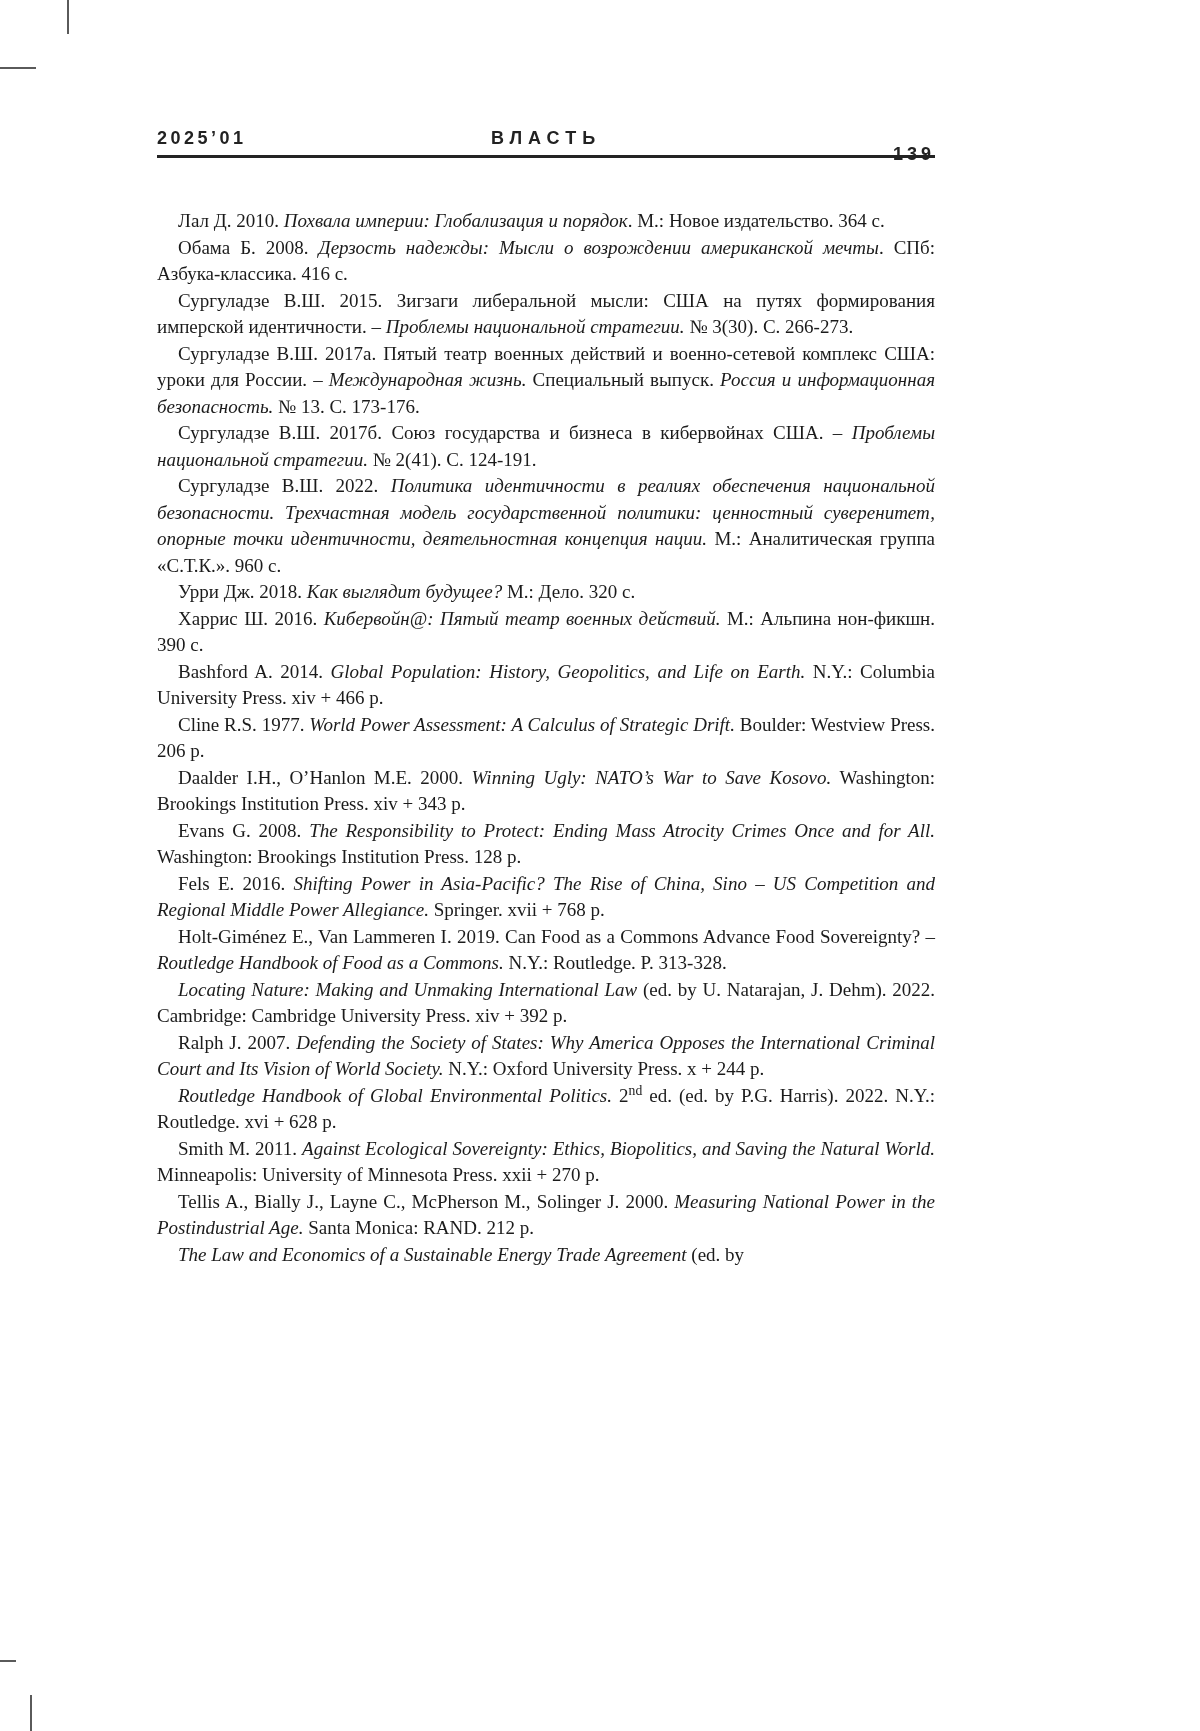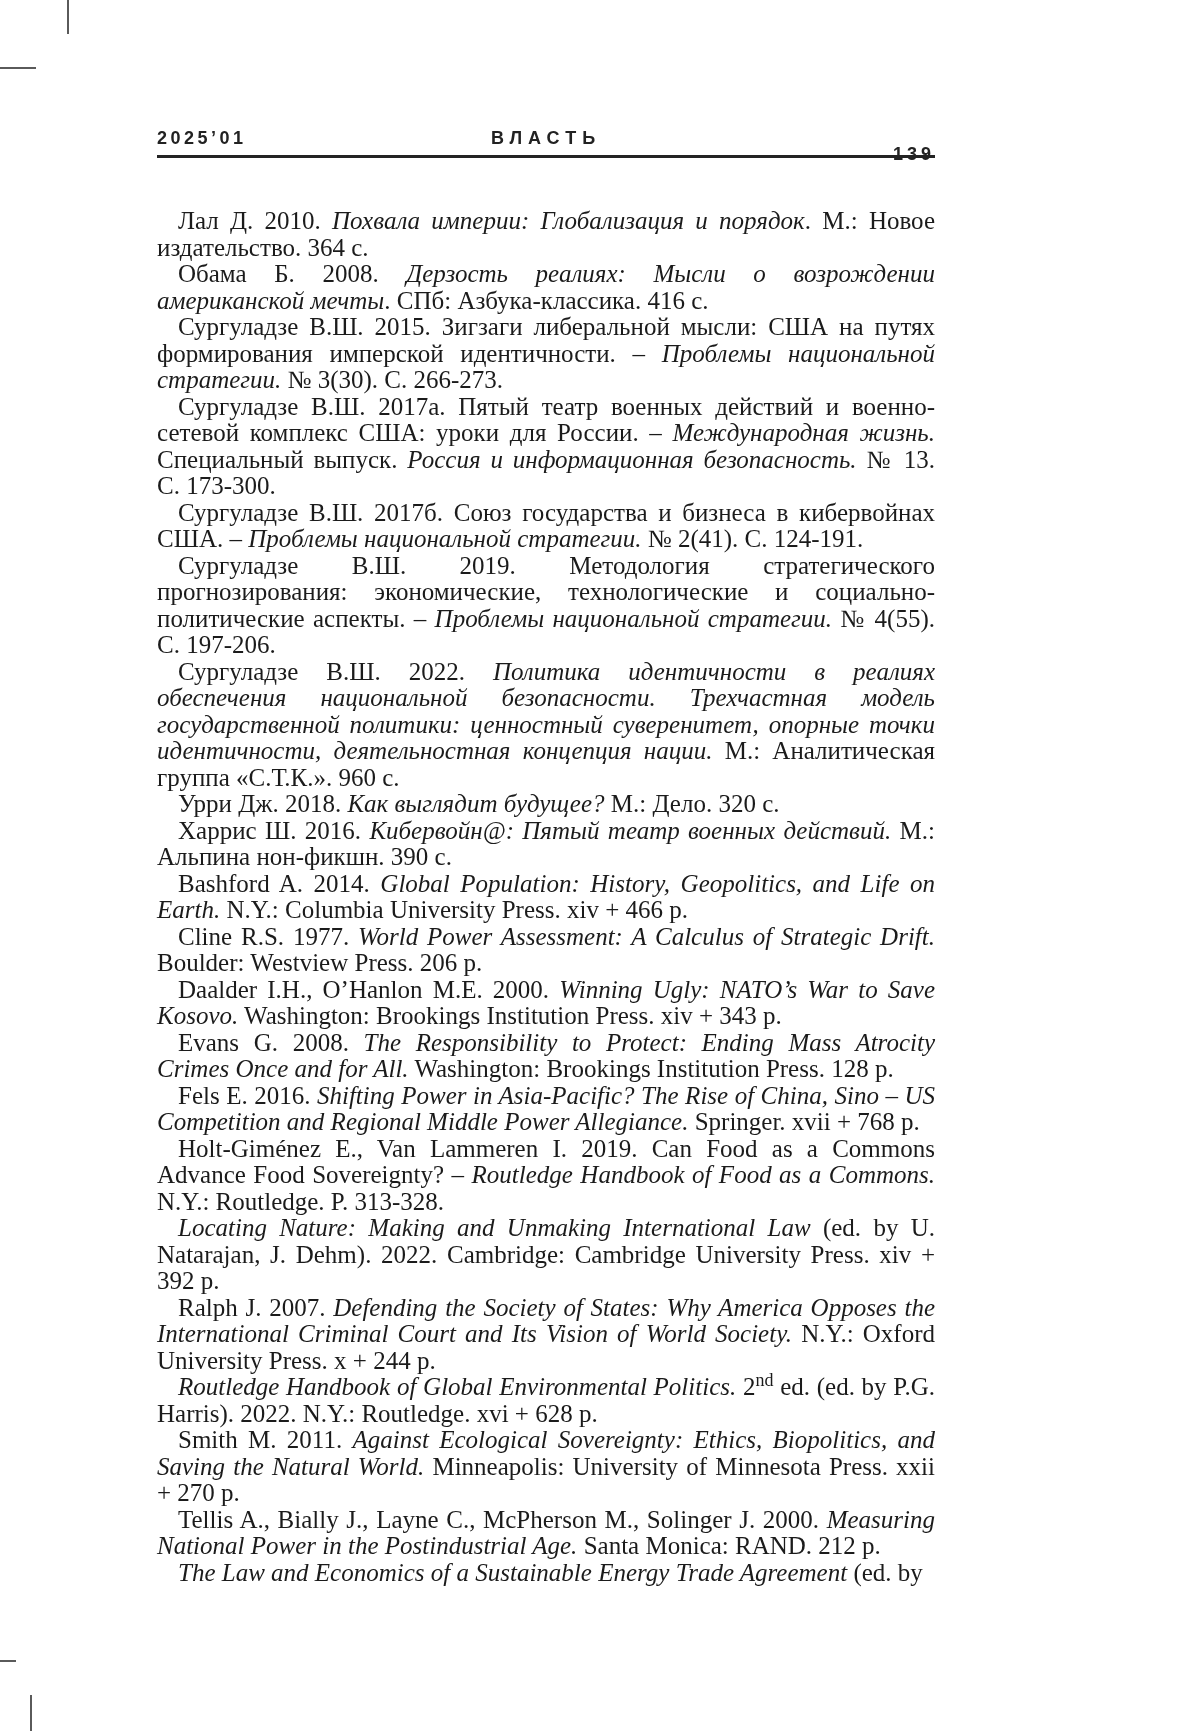--- a/index.html
+++ b/index.html
@@ -69,21 +69,21 @@
     height: 3px;
     background: #232323;
   }
 
   
   .refs {
     position: absolute;
     left: 157px;
     top: 208px;
     width: 778px;
-    font-size: 25px;
+    font-size: 19px;
     line-height: 26.5px;
     text-align: justify;
     color: #1b1b1b;
   }
   .refs p.ref {
     margin: 0;
     padding: 0;
     text-indent: 21px;
   }
   .refs .it {
@@ -111,25 +111,24 @@
 
   <div class="running-head">
     <span class="issue">2025’01</span>
     <span class="journal">ВЛАСТЬ</span>
     <span class="pagenum">139</span>
   </div>
   <div class="head-rule" style="background: rgb(35, 35, 35);"></div>
 
   <div class="refs">
       <p class="ref"><span>Лал Д. 2010. </span><span class="it">Похвала империи: Глобализация и порядок</span><span>. М.: Новое издатель­ство. 364 с.</span></p>
-      <p class="ref"><span>Обама Б. 2008. </span><span class="it">Дерзость реалиях: Мысли о возрождении американской мечты</span><span>. СПб: Азбука-классика. 416 с.</span></p>
+      <p class="ref"><span>Обама Б. 2008. </span><span class="it">Дерзость надежды: Мысли о возрождении американской мечты</span><span>. СПб: Азбука-классика. 416 с.</span></p>
       <p class="ref"><span>Сургуладзе В.Ш. 2015. Зигзаги либеральной мысли: США на путях фор­мирования имперской идентичности. – </span><span class="it">Проблемы национальной стратегии.</span><span> № 3(30). С. 266-273.</span></p>
-      <p class="ref"><span>Сургуладзе В.Ш. 2017а. Пятый театр военных действий и военно-сетевой комплекс США: уроки для России. – </span><span class="it">Международная жизнь.</span><span> Специальный выпуск. </span><span class="it">Россия и информационная безопасность.</span><span> № 13. С. 173-300.</span></p>
+      <p class="ref"><span>Сургуладзе В.Ш. 2017а. Пятый театр военных действий и военно-сетевой комплекс США: уроки для России. – </span><span class="it">Международная жизнь.</span><span> Специальный выпуск. </span><span class="it">Россия и информационная безопасность.</span><span> № 13. С. 173-176.</span></p>
       <p class="ref"><span>Сургуладзе В.Ш. 2017б. Союз государства и бизнеса в кибервойнах США. – </span><span class="it">Проблемы национальной стратегии.</span><span> № 2(41). С. 124-191.</span></p>
-      <p class="ref"><span>Сургуладзе В.Ш. 2019. Методология стратегического прогнозирования: экономические, технологические и социально-политические аспекты. – </span><span class="it">Проблемы национальной стратегии.</span><span> № 4(55). С. 197-206.</span></p>
       <p class="ref"><span>Сургуладзе В.Ш. 2022. </span><span class="it">Политика идентичности в реалиях обеспечения наци­ональной безопасности. Трехчастная модель государственной политики: цен­ностный суверенитет, опорные точки идентичности, деятельностная концеп­ция нации.</span><span> М.: Аналитическая группа «С.Т.К.». 960 с.</span></p>
       <p class="ref"><span>Урри Дж. 2018. </span><span class="it">Как выглядит будущее?</span><span> М.: Дело. 320 с.</span></p>
       <p class="ref"><span>Харрис Ш. 2016. </span><span class="it">Кибервойн@: Пятый театр военных действий.</span><span> М.: Альпина нон-фикшн. 390 с.</span></p>
       <p class="ref"><span>Bashford A. 2014. </span><span class="it">Global Population: History, Geopolitics, and Life on Earth.</span><span> N.Y.: Columbia University Press. xiv + 466 p.</span></p>
       <p class="ref"><span>Cline R.S. 1977. </span><span class="it">World Power Assessment: A Calculus of Strategic Drift.</span><span> Boulder: Westview Press. 206 p.</span></p>
       <p class="ref"><span>Daalder I.H., O’Hanlon M.E. 2000. </span><span class="it">Winning Ugly: NATO’s War to Save Kosovo.</span><span> Washington: Brookings Institution Press. xiv + 343 p.</span></p>
       <p class="ref"><span>Evans G. 2008. </span><span class="it">The Responsibility to Protect: Ending Mass Atrocity Crimes Once and for All.</span><span> Washington: Brookings Institution Press. 128 p.</span></p>
       <p class="ref"><span>Fels E. 2016. </span><span class="it">Shifting Power in Asia-Pacific? The Rise of China, Sino – US Competition and Regional Middle Power Allegiance.</span><span> Springer. xvii + 768 p.</span></p>
       <p class="ref"><span>Holt-Giménez E., Van Lammeren I. 2019. Can Food as a Commons Advance Food Sovereignty? – </span><span class="it">Routledge Handbook of Food as a Commons.</span><span> N.Y.: Routledge. P. 313-328.</span></p>
       <p class="ref"><span class="it">Locating Nature: Making and Unmaking International Law</span><span> (ed. by U. Natarajan, J. Dehm). 2022. Cambridge: Cambridge University Press. xiv + 392 p.</span></p>

